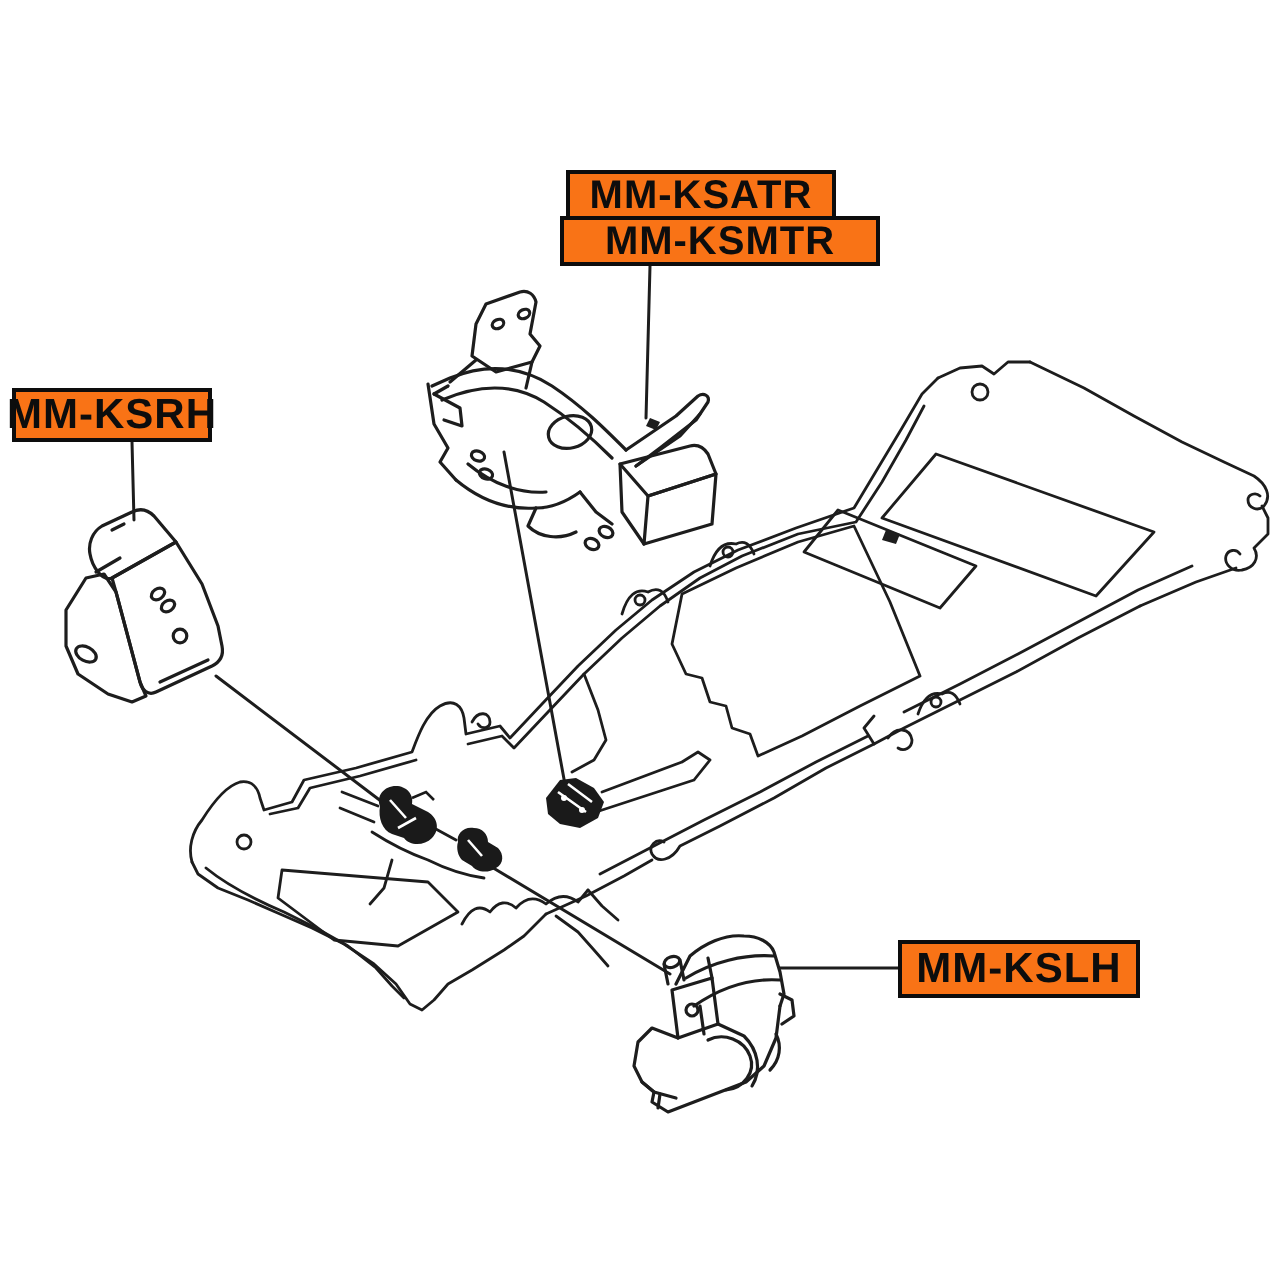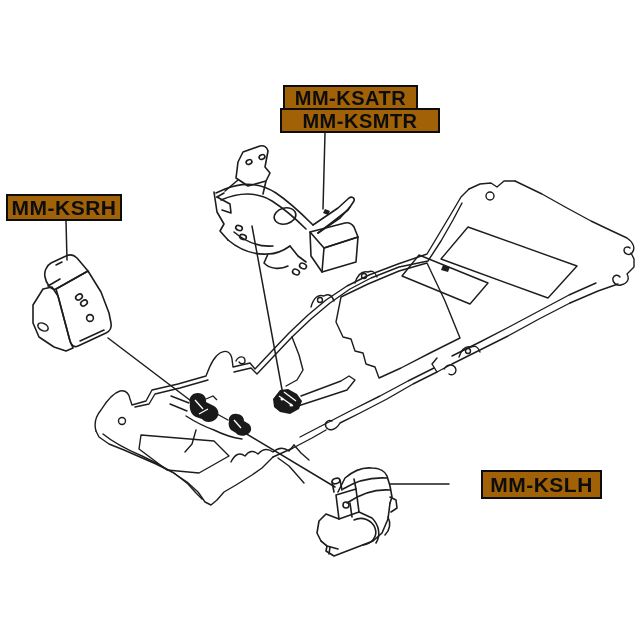--- a/index.html
+++ b/index.html
@@ -3,28 +3,28 @@
 <meta charset="utf-8">
 <style>
   html,body{margin:0;padding:0;background:#fff;}
   #stage{
     position:relative;width:640px;height:640px;background:#fff;overflow:hidden;
     font-family:"Liberation Sans",sans-serif;
   }
   #stage svg{position:absolute;left:0;top:0;}
   .plabel{
     position:absolute;display:flex;align-items:center;justify-content:center;
-    border:2px solid #0d0d0d;background:#a16207;color:#0d0d0d;
+    border:2px solid #0d0d0d;background:#f97316;color:#0d0d0d;
     font-weight:bold;white-space:nowrap;letter-spacing:.5px;line-height:1;
     box-sizing:border-box;cursor:pointer;
   }
   #lbl-ksatr{left:283px;top:85px;width:135px;height:25px;font-size:20px;}
   #lbl-ksmtr{left:280px;top:108px;width:160px;height:25px;font-size:20px;}
-  #lbl-ksrh {left:6px;  top:194px;width:116px;height:27px;font-size:21px;}
-  #lbl-kslh {left:449px;top:470px;width:121px;height:29px;font-size:21px;margin-left:32px;}
+  #lbl-ksrh {left:6px;  top:194px;width:100px;height:27px;font-size:21px;}
+  #lbl-kslh {left:449px;top:470px;width:121px;height:29px;font-size:21px;}
 </style>
 </head>
 <body>
 
 <div id="stage">
 
   <svg width="640" height="640" viewBox="0 0 640 640">
 
     <g stroke="#1d1d1d" fill="none" stroke-width="1.4" stroke-linejoin="round" stroke-linecap="round">
 

